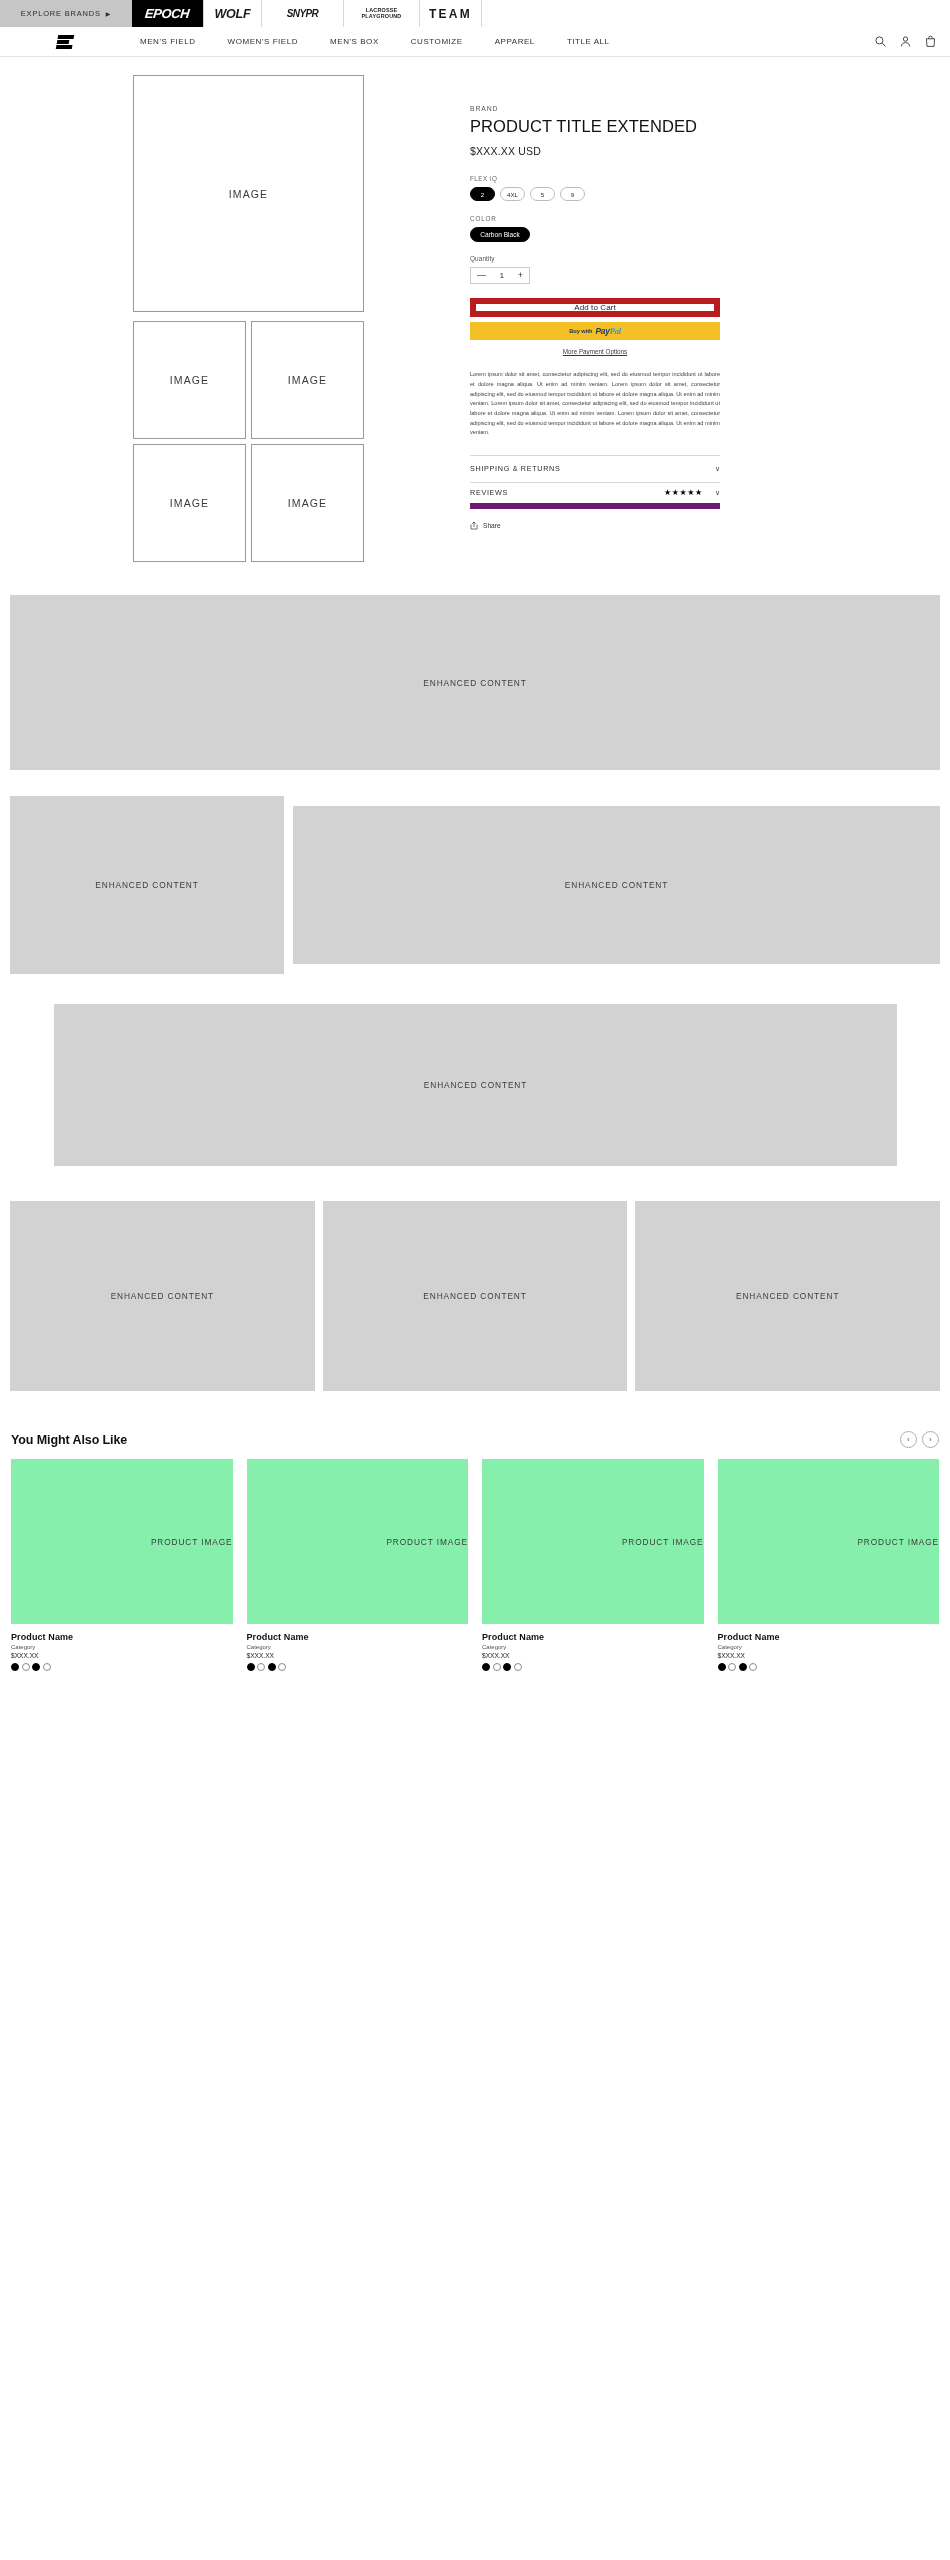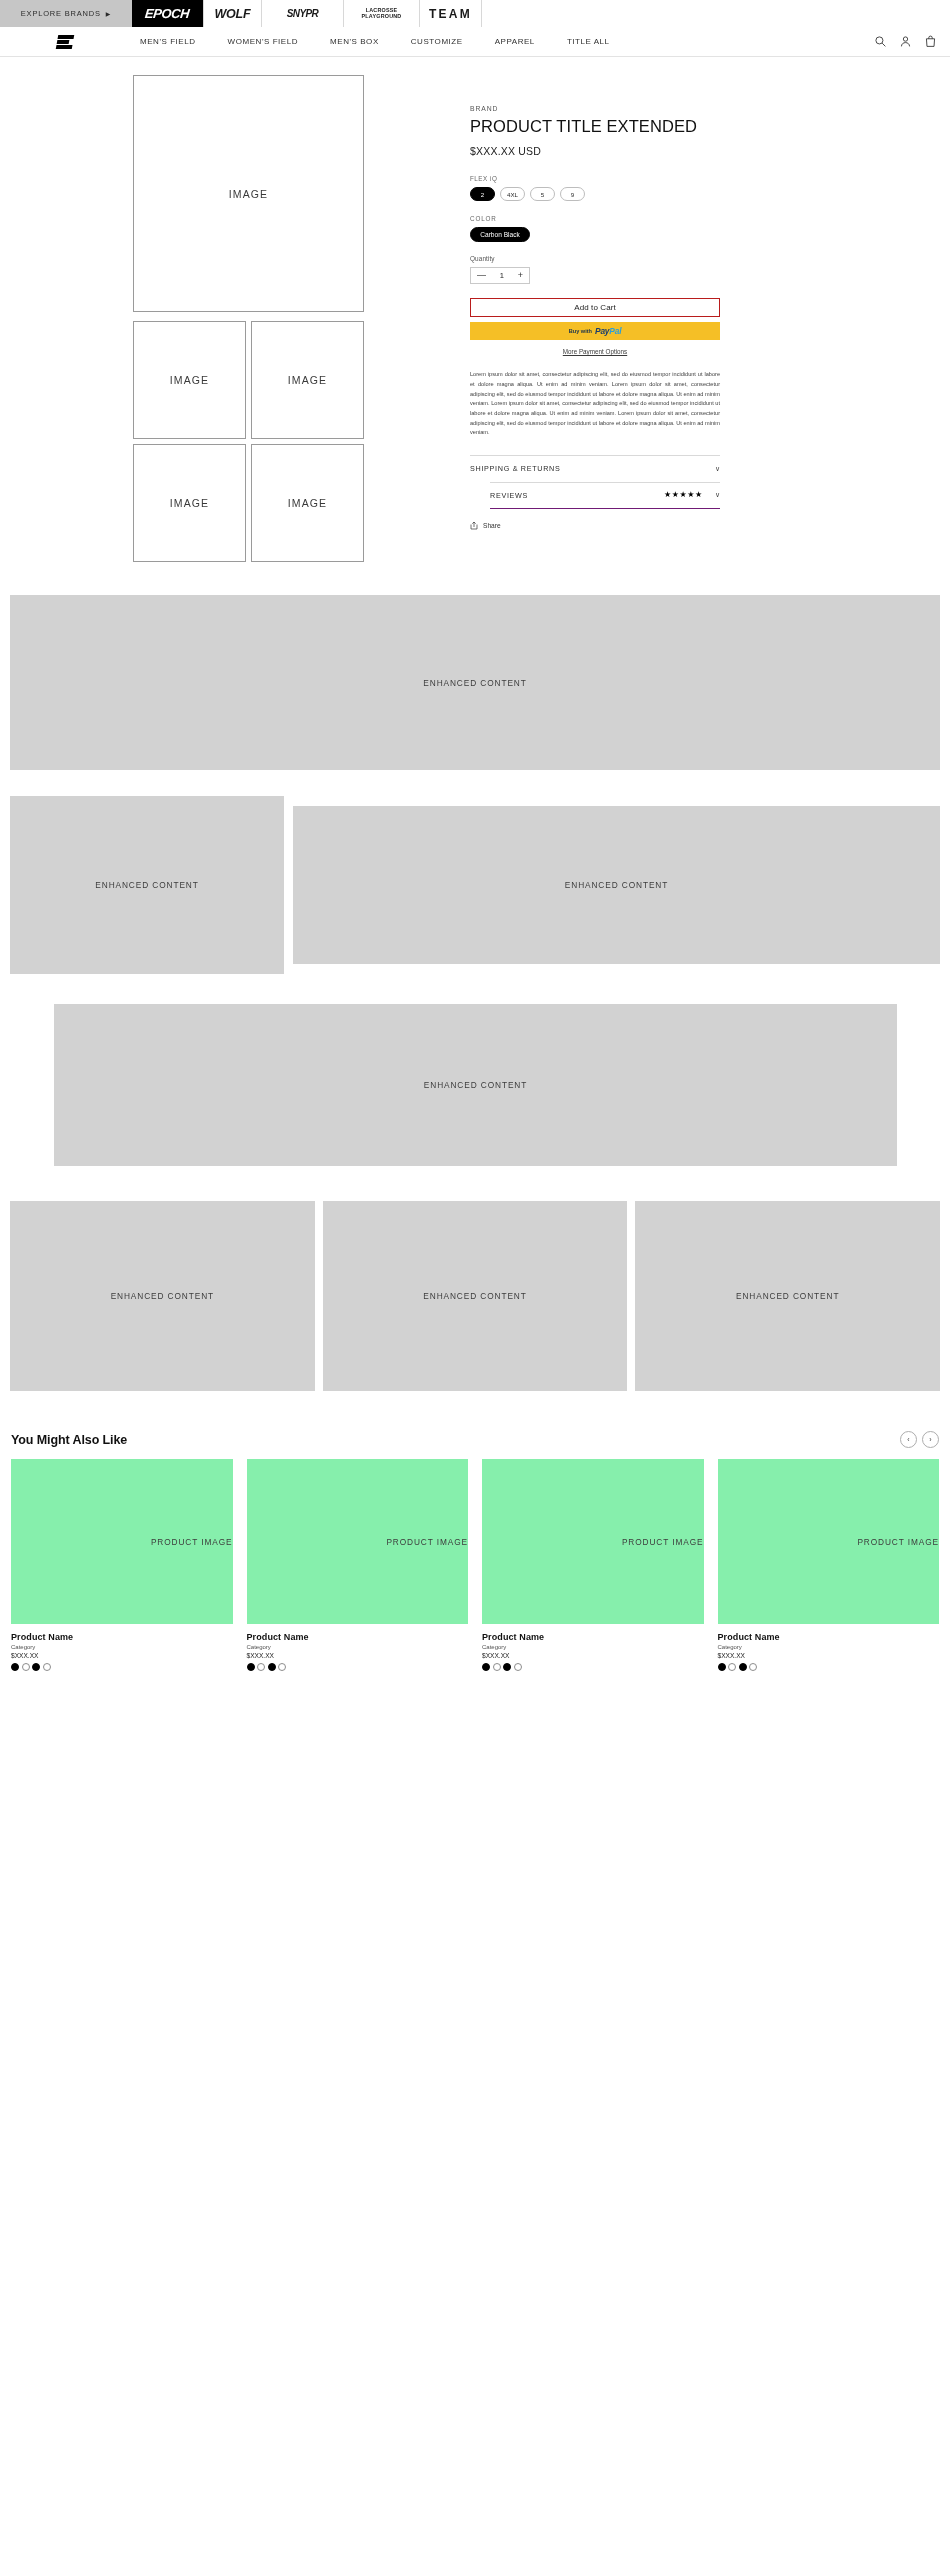--- a/index.html
+++ b/index.html
@@ -233,41 +233,41 @@
   }
   .qty-btn {
     font-size: 9px; color: #333; cursor: pointer; line-height: 1; user-select: none;
   }
   .qty-val { font-size: 7.6px; color: #222; }
 
   .btn-atc {
     margin-top: 14px;
     width: 100%;
     height: 19px;
-    border: 1px solid #b91c1c;
+    border: 6px solid #b91c1c;
     background: #fff;
     display: flex; align-items: center; justify-content: center;
     font-size: 8px;
     color: #222;
     cursor: pointer;
     letter-spacing: 0.1px;
   }
   .btn-paypal {
     margin-top: 5px;
     width: 100%;
     height: 18px;
     background: #f5bf26;
     display: flex; align-items: center; justify-content: center;
     gap: 3px;
     cursor: pointer;
   }
   .pp-pre { font-size: 5.6px; color: #16314f; font-weight: 600; }
   .pp-logo { font-size: 8.4px; font-weight: 700; font-style: italic; letter-spacing: -0.2px; }
   .pp-logo .pp-a { color: #1b3d6d; }
-  .pp-logo .pp-b { color: #2b9ed8; }
+  .pp-logo .pp-b { color: #2b9ed8; font-family: Liberation Serif, serif; }
   .more-pay {
     margin-top: 8px;
     text-align: center;
     font-size: 6.3px;
     color: #3a3a3a;
     text-decoration: underline;
     cursor: pointer;
   }
   .desc {
     margin-top: 15px;
@@ -276,21 +276,21 @@
     color: #3f3f3f;
     text-align: justify;
   }
   .acc-wrap { margin-top: 17px; }
   .acc {
     border-top: 1px solid #d9d9d9;
     height: 27px;
     display: flex; align-items: center; justify-content: space-between;
     cursor: pointer;
   }
-  .acc:last-of-type { border-bottom: 1px solid #701a75; margin-left: 20px; }
+  .acc:last-of-type { border-bottom: 6px solid #701a75; }
   .acc-t { font-size: 7.2px; letter-spacing: 0.7px; color: #2b2b2b; }
   .acc-r { display: flex; align-items: center; gap: 12px; }
   .stars { font-size: 8px; color: #000; letter-spacing: 0.6px; line-height: 1; }
   .chev { font-size: 7px; color: #444; font-family: "Liberation Sans", sans-serif; }
   .share {
     margin-top: 12px;
     display: flex; align-items: center; gap: 5px;
     cursor: pointer;
   }
   .share-ico {

